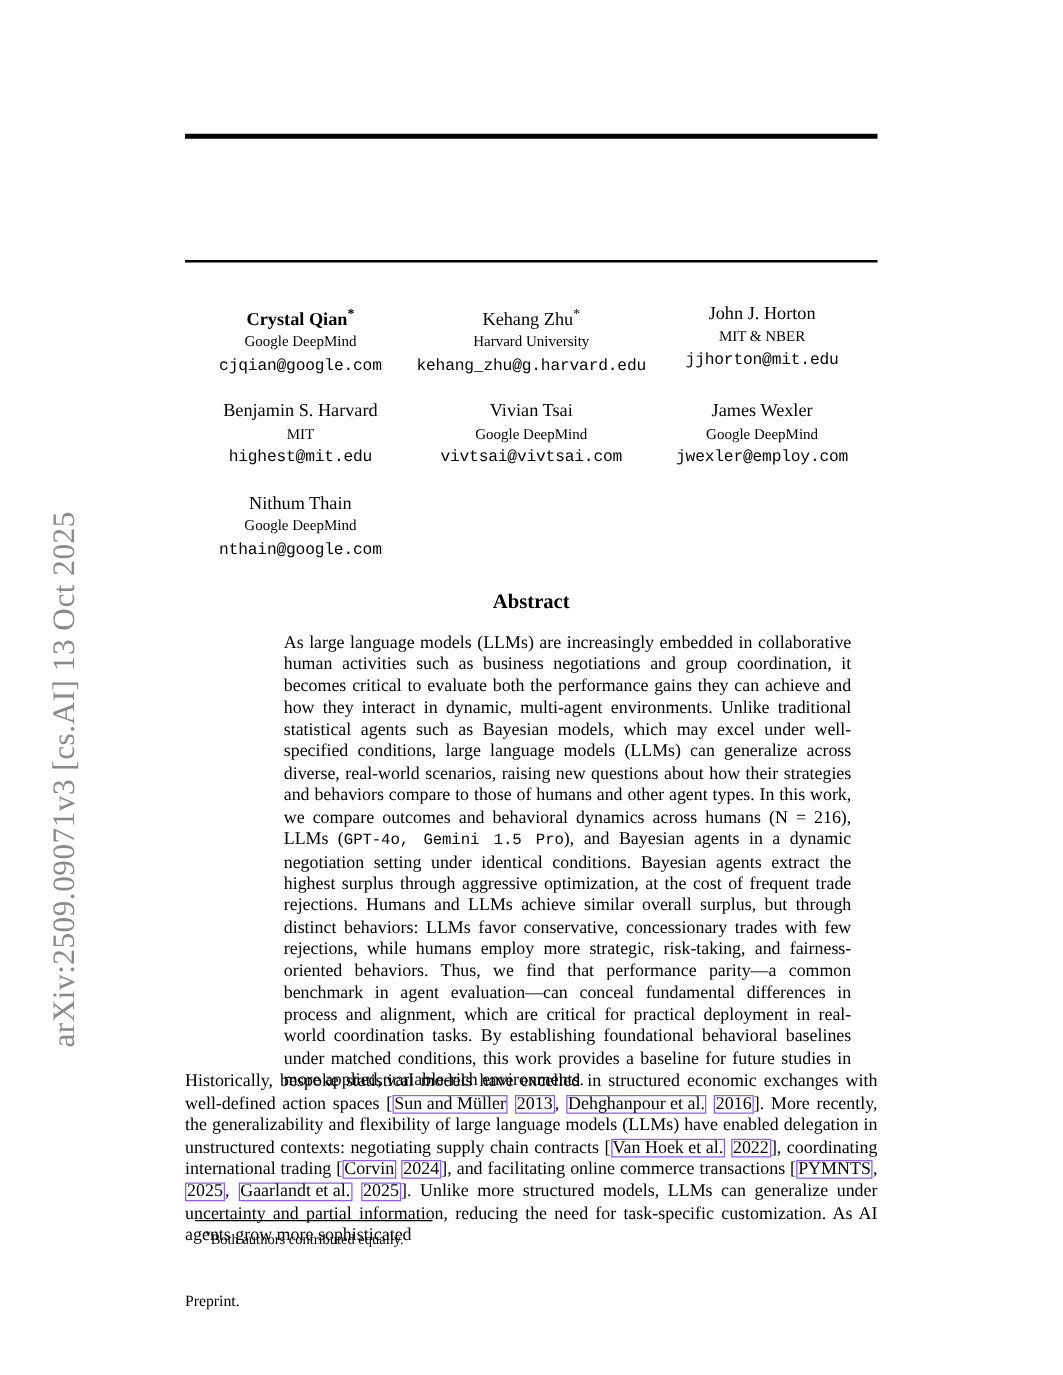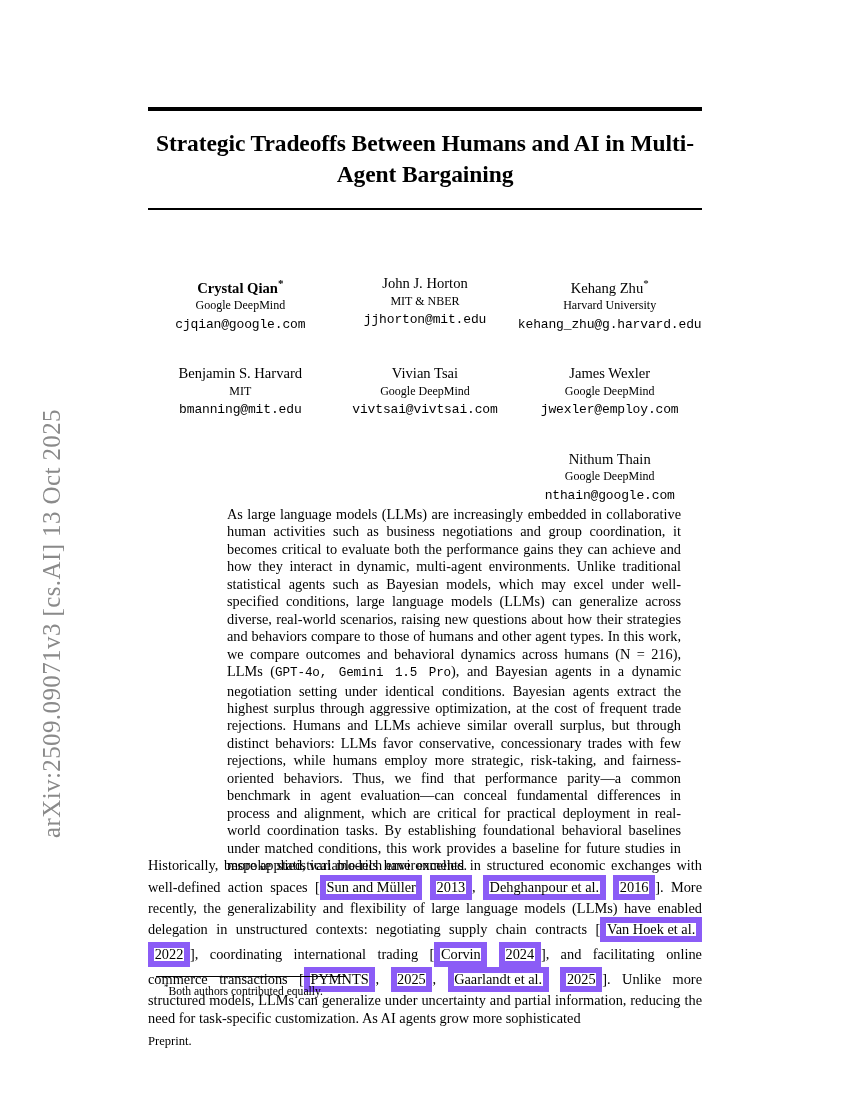--- a/index.html
+++ b/index.html
@@ -78,22 +78,21 @@
   
   .authors {
     position: absolute;
     left: 0;
     top: 243px;
     width: 554px;
   }
   .author-row {
     display: flex;
     width: 100%;
-    justify-content: flex-end;
-    margin-top: 32px;
+    justify-content: space-between;
   }
   .author-row.row-1 { margin-bottom: 20px; }
   .author-row.row-2 { margin-bottom: 20px; }
   .author-block {
     flex: 1 1 0;
     text-align: center;
     line-height: 17.5px;
   }
   .author-block.single {
     flex: 0 0 33.33%;
@@ -162,21 +161,21 @@
     width: 554px;
     font-size: 14.35px;
     line-height: 17.6px;
     text-align: justify;
     text-justify: inter-word;
     hyphens: none;
   }
 
   
   .cit {
-    border: 6px solid #8b5cf6;
+    border: 1px solid #8b5cf6;
     padding: 0 0.5px;
     margin: 0 0.2px;
     line-height: 13px;
     display: inline-block;
     color: #000;
     text-decoration: none;
     box-sizing: border-box;
   }
 
   
@@ -208,50 +207,49 @@
 </style>
 </head>
 <body>
 
 <div class="arxiv-stamp">arXiv:2509.09071v3  [cs.AI]  13 Oct 2025</div>
 
 <div class="page">
 
   <div class="rule-thick"></div>
 
-  <div class="title">Strategic Tradeoffs Between Humans and AI in Multi-Agent Bargaining</div>
 
   <div class="rule-thin"></div>
 
   <div class="authors">
 
     <div class="author-row row-1">
       <div class="author-block">
         <span class="a-name bold">Crystal Qian<span class="star">*</span></span>
 
         <span class="a-affil">Google DeepMind</span>
         <span class="a-mail">cjqian@google.com</span>
+      </div>
+      <div class="author-block">
+        <span class="a-name">Kehang Zhu<span class="star">*</span></span>
+        <span class="a-affil">Harvard University</span>
+        <span class="a-mail">kehang_zhu@g.harvard.edu</span>
       </div>
       <div class="author-block">
         <span class="a-name">John J. Horton</span>
         <span class="a-affil">MIT &amp; NBER</span>
         <span class="a-mail">jjhorton@mit.edu</span>
       </div>
-      <div class="author-block">
-        <span class="a-name">Kehang Zhu<span class="star">*</span></span>
-        <span class="a-affil">Harvard University</span>
-        <span class="a-mail">kehang_zhu@g.harvard.edu</span>
-      </div>
     </div>
 
     <div class="author-row row-2">
       <div class="author-block">
         <span class="a-name">Benjamin S. Harvard</span>
         <span class="a-affil">MIT</span>
-        <span class="a-mail">bmanning@mit.edu</span>
+        <span class="a-mail">highest@mit.edu</span>
       </div>
       <div class="author-block">
         <span class="a-name">Vivian Tsai</span>
         <span class="a-affil">Google DeepMind</span>
         <span class="a-mail">vivtsai@vivtsai.com</span>
       </div>
       <div class="author-block">
         <span class="a-name">James Wexler</span>
         <span class="a-affil">Google DeepMind</span>
         <span class="a-mail">jwexler@employ.com</span>
@@ -261,20 +259,21 @@
     <div class="author-row row-3">
       <div class="author-block single">
         <span class="a-name">Nithum Thain</span>
         <span class="a-affil">Google DeepMind</span>
         <span class="a-mail">nthain@google.com</span>
       </div>
     </div>
 
   </div>
 
+  <div class="abstract-head">Abstract</div>
 
   <div class="abstract-body">
     <span>As large language models (LLMs) are increasingly embedded in collaborative human activities such as business negotiations and group coordination, it becomes critical to evaluate both the performance gains they can achieve and how they interact in dynamic, multi-agent environments. Unlike traditional statistical agents such as Bayesian models, which may excel under well-specified conditions, large language models (LLMs) can generalize across diverse, real-world scenarios, raising new questions about how their strategies and behaviors compare to those of humans and other agent types. In this work, we compare outcomes and behavioral dynamics across humans (N = 216), LLMs (</span><span class="mono">GPT-4o, Gemini 1.5 Pro</span><span>), and Bayesian agents in a dynamic negotiation setting under identical conditions. Bayesian agents extract the highest surplus through aggressive optimization, at the cost of frequent trade rejections. Humans and LLMs achieve similar overall surplus, but through distinct behaviors: LLMs favor conservative, concessionary trades with few rejections, while humans employ more strategic, risk-taking, and fairness-oriented behaviors. Thus, we find that performance parity—a common benchmark in agent evaluation—can conceal fundamental differences in process and alignment, which are critical for practical deployment in real-world coordination tasks. By establishing foundational behavioral baselines under matched conditions, this work provides a baseline for future studies in more applied, variable-rich environments.</span>
   </div>
 
 
   <div class="intro-body" id="intro-para">Historically, bespoke statistical models have excelled in structured economic exchanges with well-defined action spaces [<a class="cit" href="#">Sun and Müller</a> <a class="cit" href="#">2013</a>, <a class="cit" href="#">Dehghanpour et al.</a> <a class="cit" href="#">2016</a>]. More recently, the generalizability and flexibility of large language models (LLMs) have enabled delegation in unstructured contexts: negotiating supply chain contracts [<a class="cit" href="#">Van Hoek et al.</a> <a class="cit" href="#">2022</a>], coordinating international trading [<a class="cit" href="#">Corvin</a> <a class="cit" href="#">2024</a>], and facilitating online commerce transactions [<a class="cit" href="#">PYMNTS</a>, <a class="cit" href="#">2025</a>, <a class="cit" href="#">Gaarlandt et al.</a> <a class="cit" href="#">2025</a>]. Unlike more structured models, LLMs can generalize under uncertainty and partial information, reducing the need for task-specific customization. As AI agents grow more sophisticated</div>
 
   <div class="fn-rule"></div>
   <div class="footnote">

